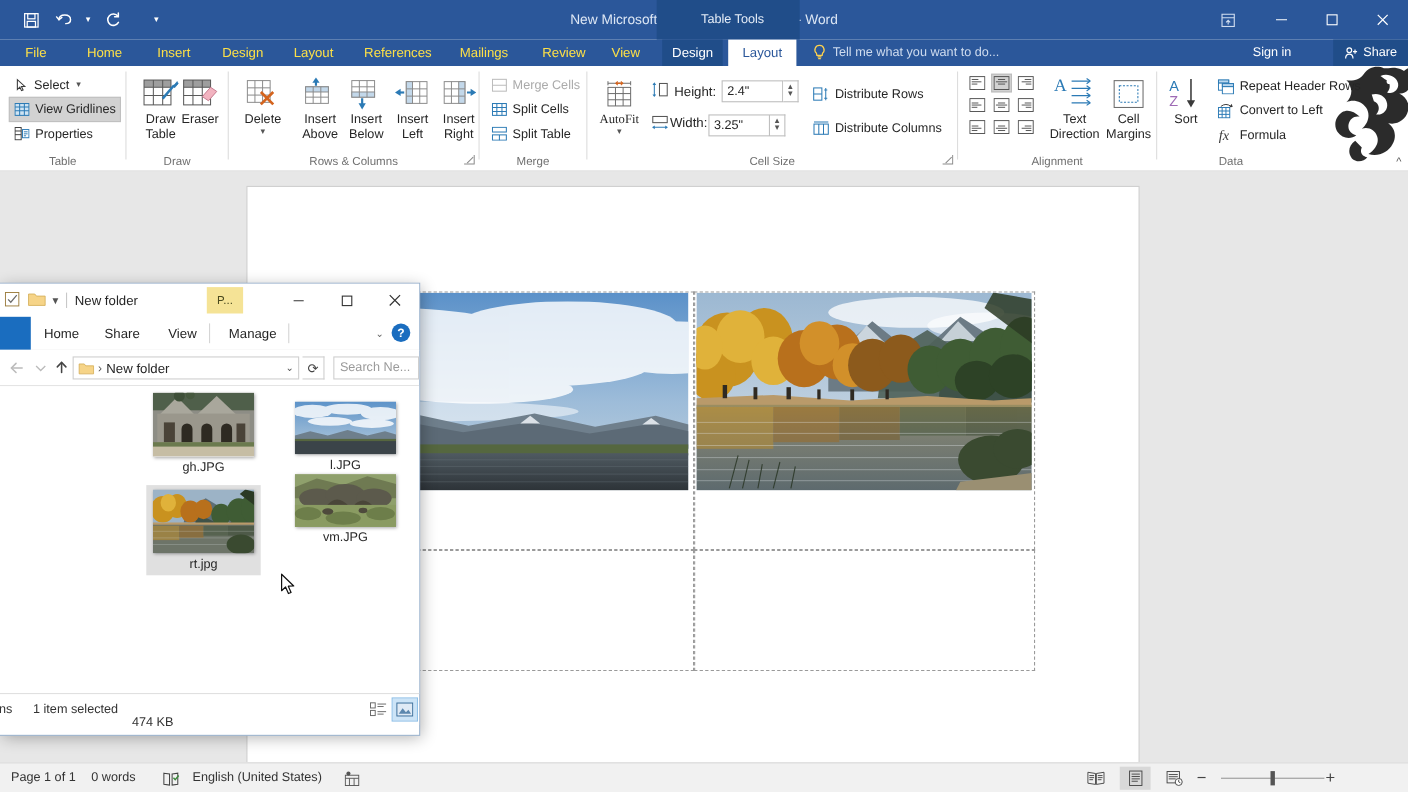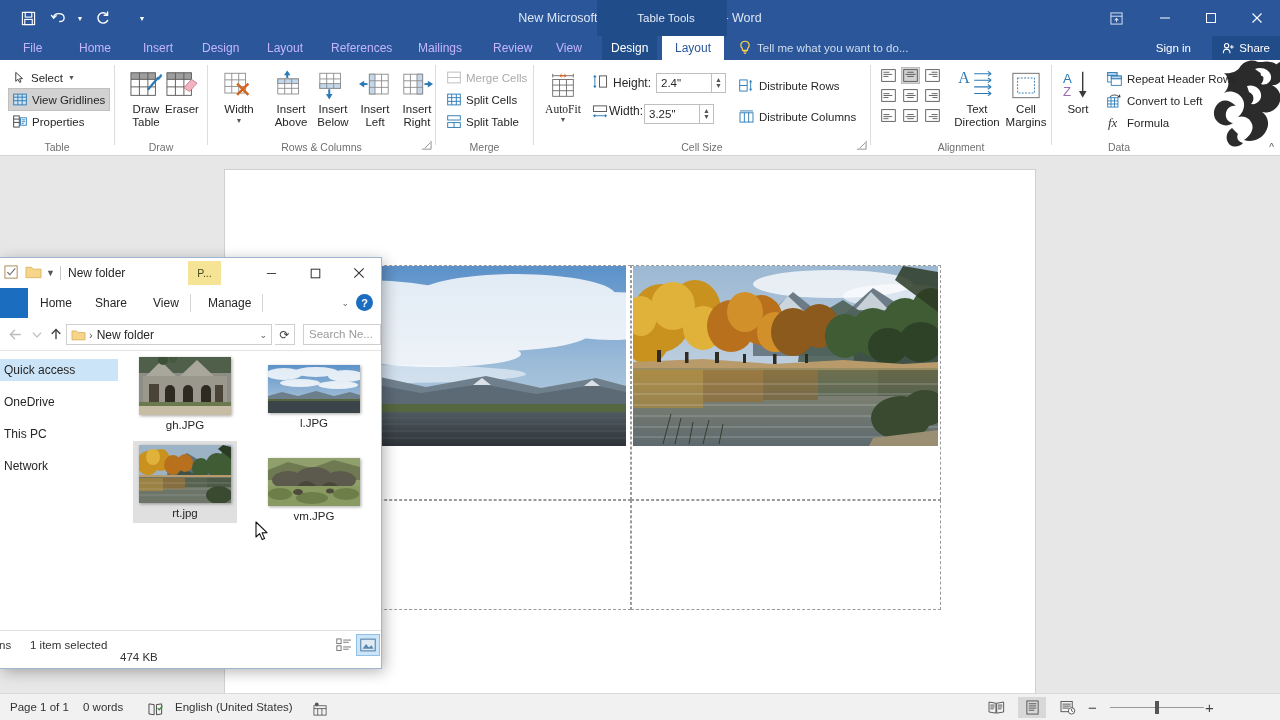--- a/index.html
+++ b/index.html
@@ -22,27 +22,27 @@
   #word-title{position:absolute;left:0;top:0;width:1280px;height:36px;line-height:36px;text-align:center;
     color:#dce6f4;font-size:12.5px;pointer-events:none;}
   #tabletools-band{position:absolute;left:597px;top:0;width:130px;height:36px;background:#204d89;}
   #tabletools-label{position:absolute;left:597px;top:0;width:138px;height:36px;line-height:36px;text-align:center;color:#e4ecf7;font-size:11.5px;}
   #win-ctrls{position:absolute;right:0;top:0;height:36px;display:flex;align-items:center;}
   .wc{width:46px;height:36px;display:flex;align-items:center;justify-content:center;color:#fff;cursor:pointer;}
   #ribbon-display{width:36px;height:36px;display:flex;align-items:center;justify-content:center;color:#cfdcef;cursor:pointer;margin-right:8px;}
 
   
   #word-tabstrip{position:absolute;left:0;top:36px;width:1280px;height:24px;background:#2b579a;}
-  .wtab{position:absolute;top:0;height:24px;line-height:24px;padding:0 9px;color:#c4b5fd;font-size:12px;cursor:pointer;white-space:nowrap;}
+  .wtab{position:absolute;top:0;height:24px;line-height:24px;padding:0 9px;color:#fde047;font-size:12px;cursor:pointer;white-space:nowrap;}
   .wtab.ctx{color:#fff;}
   .wtab.ctxbg{background:#204d89;}
   .wtab.active{background:#fff;color:#2b579a;}
   #tellme{position:absolute;left:737px;top:0;height:24px;line-height:24px;color:#cfdcef;font-size:11.5px;white-space:nowrap;cursor:text;}
   #tellme-bulb{position:absolute;left:738px;top:4px;width:15px;height:16px;color:#ffd24d;}
-  #signin{position:absolute;right:83px;top:0;height:24px;line-height:24px;color:#fff;font-size:11.5px;cursor:pointer;padding:0 6px;}
+  #signin{position:absolute;right:100px;top:0;height:24px;line-height:24px;color:#fff;font-size:11.5px;cursor:pointer;padding:0 6px;}
   #share{position:absolute;right:0;top:0;height:24px;background:#204d89;color:#fff;font-size:11.5px;display:flex;align-items:center;gap:4px;padding:0 10px;cursor:pointer;}
 
   
   #ribbon{position:absolute;left:0;top:60px;width:1280px;height:95px;background:#fff;border-bottom:1px solid #d4d4d4;}
   .rgroup{position:absolute;top:0;height:95px;}
   .rglabel{position:absolute;bottom:2px;width:100%;text-align:center;font-size:10.5px;color:#707070;}
   .rsep{position:absolute;top:5px;width:1px;height:80px;background:#dddddd;}
   .dlg{position:absolute;bottom:3px;width:12px;height:12px;color:#8a8a8a;font-size:9px;cursor:pointer;}
 
   
@@ -266,21 +266,21 @@
 
     <div class="rgroup" style="left:208px;width:227px;">
       <div class="bbtn" style="left:4px;">
         <div class="ic">
           <svg width="32" height="31" viewBox="0 0 34 32" fill="none" stroke="#8a8a8a" stroke-width="0.95">
             <rect x="2" y="3" width="22" height="21"></rect>
               <path d="M2 10 H24 M2 17 H24 M9.3 3 V24 M16.7 3 V24"></path>
             <path d="M15 14 L27 26 M27 14 L15 26" stroke="#d4641e" stroke-width="2.6"></path>
           </svg>
         </div>
-        <div class="lb"><span>Width</span>
+        <div class="lb"><span>Delete</span>
           <div style="font-size:7px;color:#555;line-height:9px;">▼</div></div>
       </div>
       <div class="bbtn" style="left:56px;">
         <div class="ic">
           <svg width="32" height="31" viewBox="0 0 34 32" fill="none" stroke="#8a8a8a" stroke-width="0.95">
             <rect x="3" y="9" width="22" height="16" fill="#fff"></rect>
               <rect x="3" y="9" width="22" height="5" fill="#c3d8ea" stroke="#8a8a8a"></rect>
             <path d="M3 19 H25 M10.3 9 V25 M17.7 9 V25"></path>
             <path d="M13 8 V1.5" stroke="#2b7ab5" stroke-width="2.1"></path>
             <path d="M13 0 L16.5 5 L9.5 5 Z" fill="#2b7ab5" stroke="none"></path>
@@ -864,26 +864,20 @@
       </span>
       <span style="color:#555;font-size:11px;margin-right:4px;">›</span>
       <span style="font-size:12px;color:#262626;flex:1;">New folder</span>
       <span style="font-size:9px;color:#555;">⌄</span>
     </div>
     <div id="refresh">⟳</div>
     <div id="searchbox">Search Ne...</div>
   </div>
 
   <div id="exp-body">
-    <div id="exp-nav">
-      <div class="navitem sel" style="top:8px;">Quick access</div>
-      <div class="navitem" style="top:40px;">OneDrive</div>
-      <div class="navitem" style="top:72px;">This PC</div>
-      <div class="navitem" style="top:104px;">Network</div>
-    </div>
 
     <div id="exp-files">
 
       <div class="fitem" style="left:15px;top:2px;">
         <div class="fthumb" style="width:92px;height:58px;">
           <svg width="92" height="58" viewBox="0 0 92 58" preserveAspectRatio="none">
             <rect width="92" height="58" fill="#8d8d85"></rect>
             <rect width="92" height="16" fill="#4f5f4a"></rect>
             <path d="M6 20 L22 4 L38 20 Z" fill="#a9a79c"></path>
             <path d="M40 20 L58 3 L76 20 Z" fill="#a9a79c"></path>
@@ -962,21 +956,21 @@
                 <path d="M0 44 H92"></path>
                 <path d="M0 50 H92"></path>
             </g>
             <ellipse cx="80" cy="50" rx="13" ry="9" fill="#3a4a30"></ellipse>
             <path d="M84 0 L92 2 L92 14 L79 4 Z" fill="#2b3a24"></path>
           </svg>
         </div>
         <div class="fname">rt.jpg</div>
       </div>
 
-      <div class="fitem" style="left:144px;top:103px;">
+      <div class="fitem" style="left:144px;top:76px;">
         <div class="fthumb" style="width:92px;height:48px;">
           <svg width="92" height="48" viewBox="0 0 92 48" preserveAspectRatio="none">
             <rect width="92" height="48" fill="#8fa06c"></rect>
             <path d="M0 12 L20 4 L44 10 L66 2 L92 9 L92 22 L0 22 Z" fill="#6f7a52"></path>
             <g fill="#5c5a4c">
               <ellipse cx="20" cy="22" rx="16" ry="9"></ellipse>
                 <ellipse cx="46" cy="19" rx="18" ry="10"></ellipse>
               <ellipse cx="72" cy="22" rx="16" ry="9"></ellipse>
             </g>
             <g fill="#4a4639">

